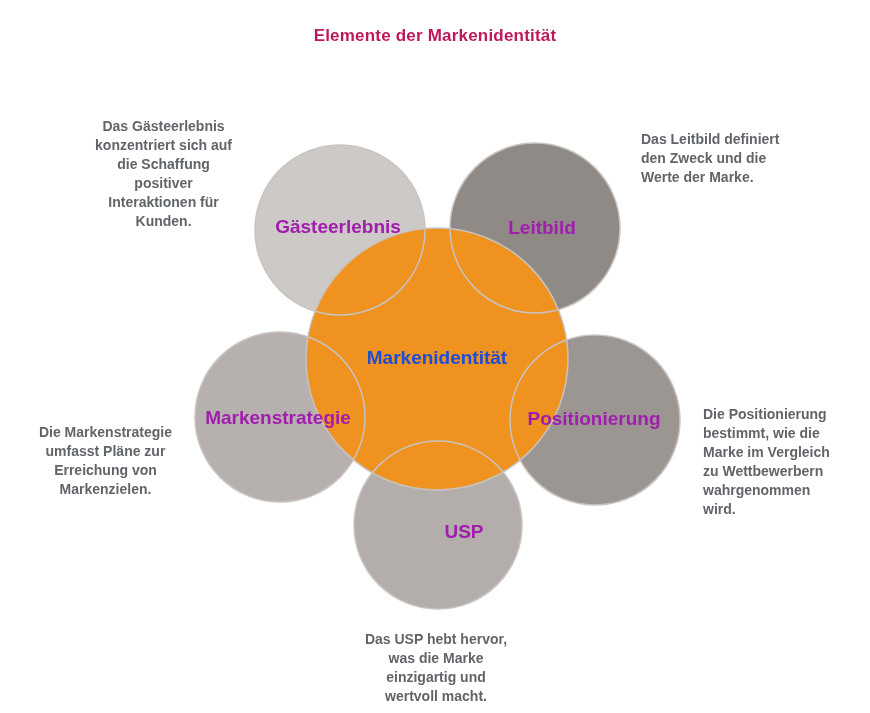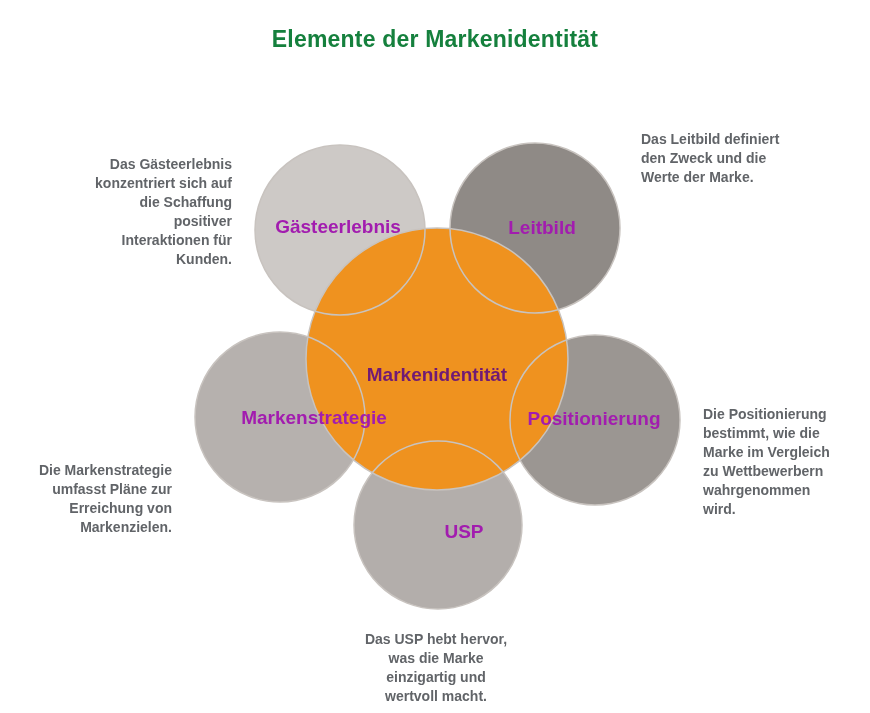--- a/index.html
+++ b/index.html
@@ -1,33 +1,33 @@
 <!DOCTYPE html>
 <html><head>
 <meta charset="utf-8">
 <style>
   html,body{margin:0;padding:0;background:#ffffff;}
   body{font-family:"Liberation Sans","DejaVu Sans",sans-serif;}
   .stage{position:relative;width:870px;height:713px;background:#ffffff;overflow:hidden;}
   .stage svg{position:absolute;left:0;top:0;}
   .title{
     position:absolute;top:26px;left:0;width:100%;
-    text-align:center;font-size:23px;font-weight:700;
-    color:#15803d;letter-spacing:.2px;
+    text-align:center;font-size:17px;font-weight:700;
+    color:#be185d;letter-spacing:.2px;
   }
   .bubble-label{
     position:absolute;transform:translate(-50%,-50%);
     font-size:19px;font-weight:700;color:#a21caf;white-space:nowrap;
   }
-  .bubble-label.center-label{color:#701a75;margin-top:17px;}
+  .bubble-label.center-label{color:#1d4ed8;}
   .desc{
     position:absolute;font-size:14px;line-height:19px;font-weight:700;
     color:#616468;white-space:pre-line;
   }
-  .align-right{text-align:right;margin-top:38px;}
+  .align-right{text-align:center;}
   .align-center{text-align:center;}
 </style>
 </head>
 <body>
 
 <div class="stage">
 
   <div class="title">Elemente der Markenidentität</div>
 
   <svg width="870" height="713" viewBox="0 0 870 713">
@@ -42,21 +42,21 @@
 
     <circle cx="340" cy="230" r="85" fill="none" stroke="#C8C3BF" stroke-width="1.5"></circle>
     <circle cx="535" cy="228" r="85" fill="none" stroke="#C8C3BF" stroke-width="1.5"></circle>
     <circle cx="280" cy="417" r="85" fill="none" stroke="#C8C3BF" stroke-width="1.5"></circle>
     <circle cx="595" cy="420" r="85" fill="none" stroke="#C8C3BF" stroke-width="1.5"></circle>
     <circle cx="438" cy="525" r="84" fill="none" stroke="#C8C3BF" stroke-width="1.5"></circle>
   </svg>
 
   <div class="bubble-label" style="left:338px;top:227px;">Gästeerlebnis</div>
   <div class="bubble-label" style="left:542px;top:228px;">Leitbild</div>
-  <div class="bubble-label" style="left:278px;top:418px;margin-left:36px;">Markenstrategie</div>
+  <div class="bubble-label" style="left:278px;top:418px;">Markenstrategie</div>
   <div class="bubble-label" style="left:594px;top:419px;">Positionierung</div>
   <div class="bubble-label" style="left:464px;top:532px;">USP</div>
   <div class="bubble-label center-label" style="left:437px;top:358px;">Markenidentität</div>
 
   <div class="desc align-right" style="top:117px;right:638px;">Das Gästeerlebnis
 konzentriert sich auf
 die Schaffung
 positiver
 Interaktionen für
 Kunden.</div>

